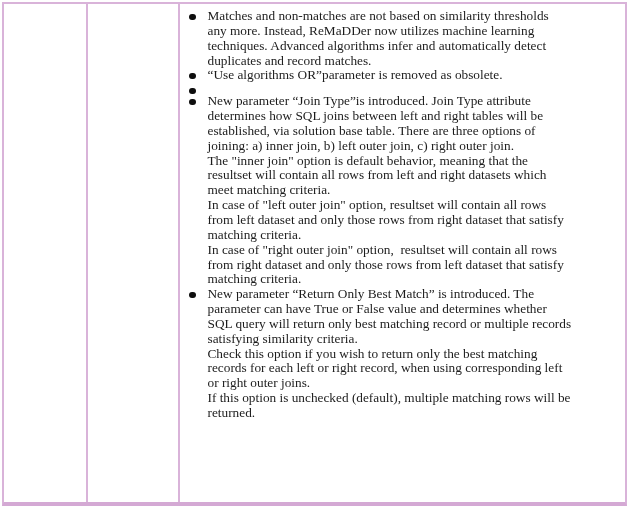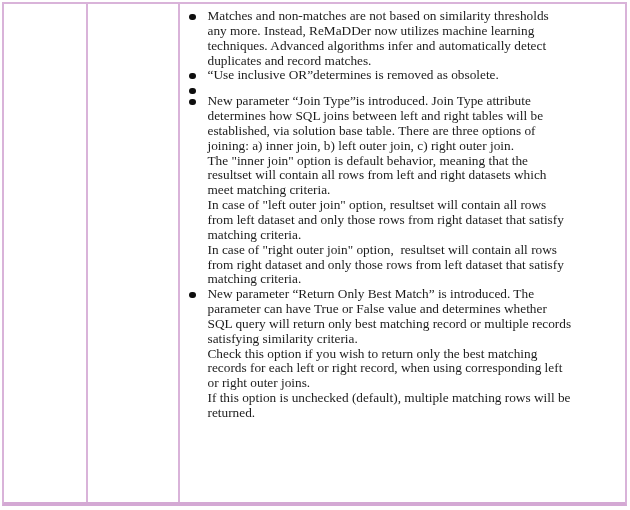--- a/index.html
+++ b/index.html
@@ -79,21 +79,21 @@
       <ul class="bullets">
         <li>
           <span class="dot"></span>
           <div class="txt">Matches and non-matches are not based on similarity thresholds
 any more. Instead, ReMaDDer now utilizes machine learning
 techniques. Advanced algorithms infer and automatically detect
 duplicates and record matches.</div>
         </li>
         <li>
           <span class="dot"></span>
-          <div class="txt">“Use inclusive OR”determines is removed as obsolete.</div>
+          <div class="txt">“Use algorithms OR”parameter is removed as obsolete.</div>
         </li>
         <li>
           <span class="dot"></span>
         </li>
         <li>
           <span class="dot"></span>
           <div class="txt">New parameter “Join Type”is introduced. Join Type attribute
 determines how SQL joins between left and right tables will be
 established, via solution base table. There are three options of
 joining: a) inner join, b) left outer join, c) right outer join.

